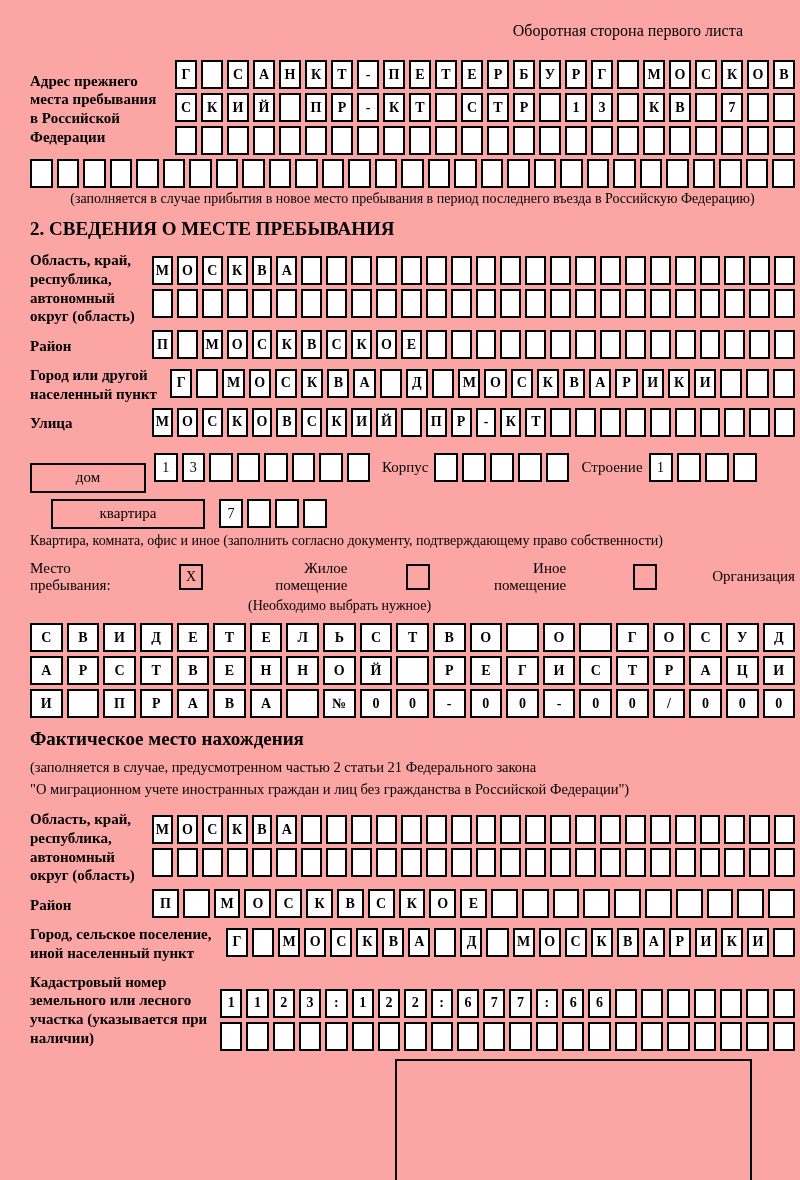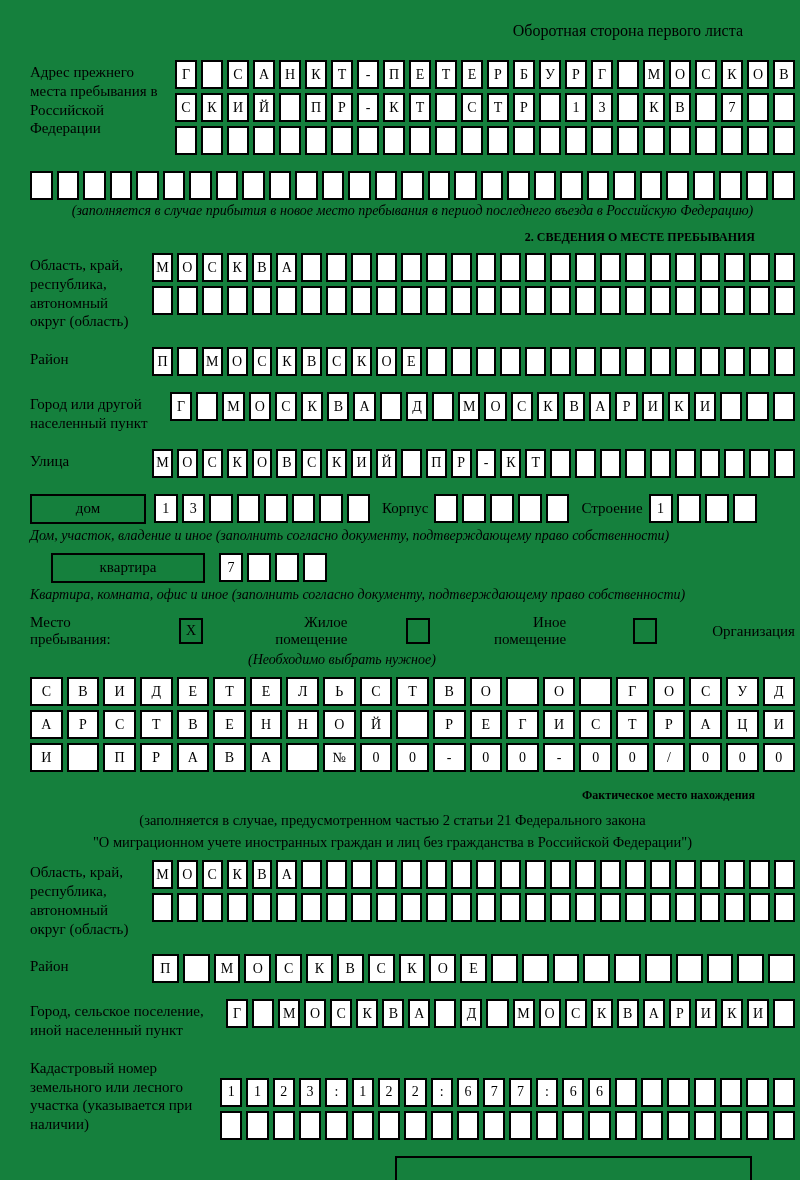--- a/index.html
+++ b/index.html
@@ -1,62 +1,62 @@
 <!DOCTYPE html>
 <html><head>
 <meta charset="utf-8">
 <style>
   html,body { margin:0; padding:0; background:#fff; }
   .page {
     width:800px; height:1180px; box-sizing:border-box;
     padding:12px 5px 0 30px;
     font-family:"Liberation Serif","DejaVu Serif",serif;
-    color:#000; font-size:15px; overflow:hidden; background:#15803d;
+    color:#000; font-size:15px; overflow:hidden; background:#fca5a5;
   }
   .hdr { text-align:right; padding-right:52px; font-size:16px; margin:10px 0 20px; }
 
-  .frow { display:flex; align-items:flex-start; margin-bottom:16px; }
+  .frow { display:flex; align-items:center; margin-bottom:4px;font-weight:bold; }
   .lbl { flex-shrink:0; font-size:15px; line-height:1.25; padding-top:3px; padding-right:8px; box-sizing:border-box; }
   .w145{width:145px;} .w122{width:122px;} .w140{width:140px;} .w225{width:225px;}
   .w196{width:196px;} .w190{width:190px;}
   .cellcol { flex:1; display:flex; flex-direction:column; gap:4px; }
   .cells { display:flex; flex:1 1 auto; gap:4px; min-width:0; }
   .cell {
     flex:1 1 0; min-width:0; height:25px; border:2px solid #000;
     display:flex; align-items:center; justify-content:center;
     font-size:14px; background:#fff;
   }
   .fixed { flex:0 0 auto; }
   .w216{width:216px;} .w135c{width:135px;} .w108{width:108px;}
   .fullrow { margin:4px 0 2px 0; }
 
-  .note { font-size:14px; margin:2px 0 8px; line-height:1.3;font-style:italic; }
+  .note { font-size:14px; margin:2px 0 8px; line-height:1.3; }
   .center { text-align:center; }
   .indent { padding-left:218px; margin-top:2px; }
 
-  .sect-title { font-weight:bold; text-align:right; font-size:12px; margin:10px 40px 8px 0; }
+  .sect-title { font-weight:bold; text-align:left; font-size:19px; margin:10px 40px 8px 0; }
 
   .hrow { display:flex; align-items:center; margin:6px 0 3px; }
   .labelbox {
     border:2px solid #000; height:26px; box-sizing:content-box;
     display:flex; align-items:center; justify-content:center;
     font-size:15px; flex-shrink:0;
   }
-  .bw112{width:112px;} .bw150{width:150px;margin-left:21px;}
+  .bw112{width:112px;margin-top:20px;} .bw150{width:150px;margin-left:21px;}
   .inl { margin:0 6px 0 12px; }
 
   .stay { margin-top:10px;gap:33px; }
   .chk {
     width:20px; height:22px; border:2px solid #000; flex-shrink:0;
     display:inline-flex; align-items:center; justify-content:center;
     font-size:14px; margin:0 10px;
   }
   .optlbl { margin-right:16px;text-align:right; }
 
-  .lawnote { font-size:14.5px; text-align:center; margin:2px 40px 2px 0; line-height:1.35; }
+  .lawnote { font-size:14.5px; margin:2px 40px 2px 0; line-height:1.35; }
 
   .stampwrap { margin-left:300px; width:440px; margin-top:8px; }
   .stampbox { margin-left:65px; width:357px; height:176px; border:2px solid #000; box-sizing:border-box; }
 </style>
 </head>
 <body>
 
 <div class="page">
 
   <div class="hdr">Оборотная сторона первого листа</div>
@@ -356,21 +356,20 @@
         <span class="cell"></span>
       </div>
     <span class="inl">Строение</span>
     <div class="cells fixed w108">
         <span class="cell">1</span>
         <span class="cell"></span>
         <span class="cell"></span>
         <span class="cell"></span>
       </div>
   </div>
-  <div class="note">Дом, участок, владение и иное (заполнить согласно документу, подтверждающему право собственности)</div>
 
   <div class="hrow">
     <div class="labelbox bw150">квартира</div>
     <div class="cells fixed w108" style="margin-left:14px;">
         <span class="cell">7</span>
         <span class="cell"></span>
         <span class="cell"></span>
         <span class="cell"></span>
       </div>
   </div>

